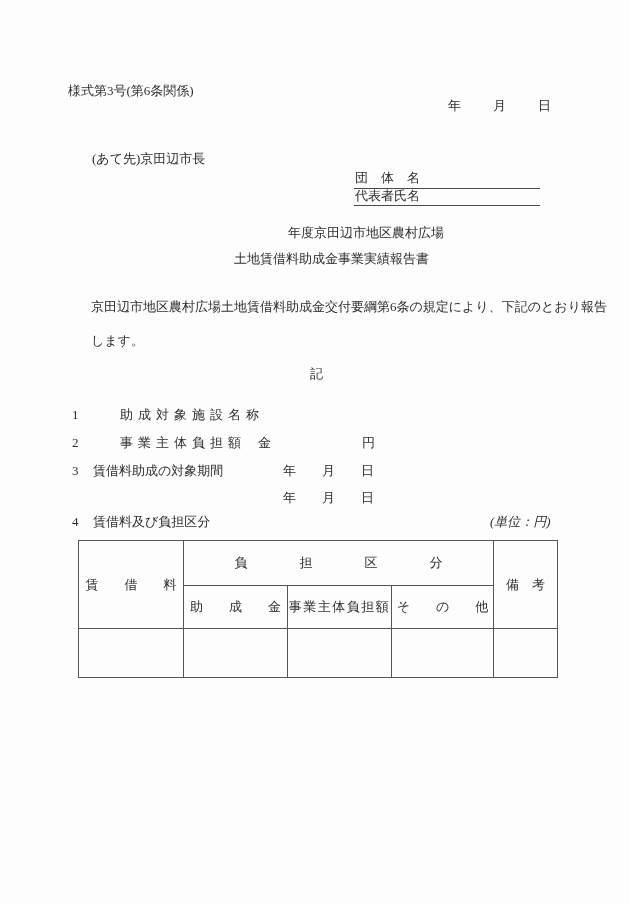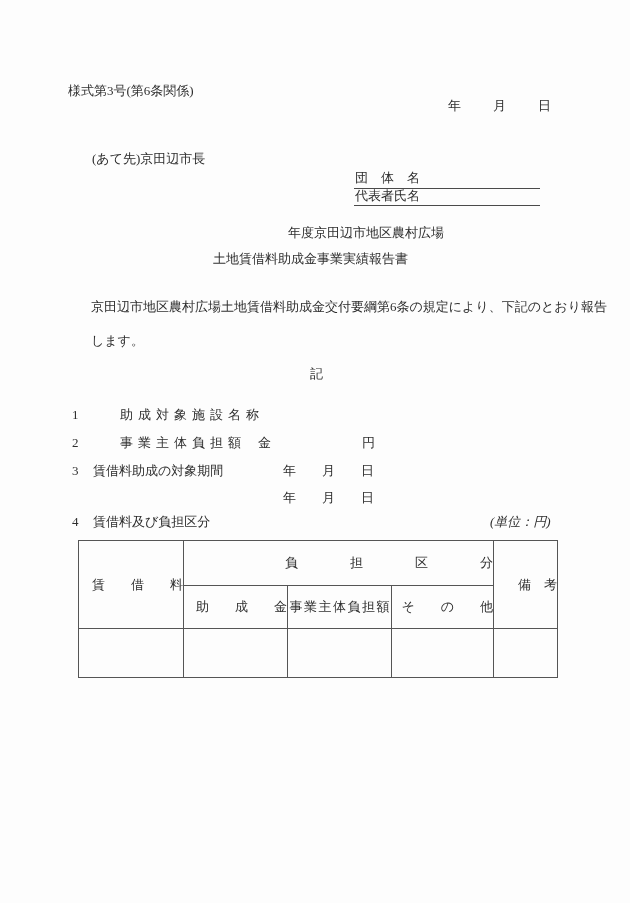--- a/index.html
+++ b/index.html
@@ -33,21 +33,21 @@
     left: 78px;
     top: 540px;
     border-collapse: collapse;
     table-layout: fixed;
     width: 479px;
     font-size: 13px;
     color: #2e2e2e;
   }
   table.rent-table td {
     border: 1px solid #555;
-    text-align: right;
+    text-align: center;
     vertical-align: middle;
     padding: 0;
     white-space: pre;
     overflow: hidden;
   }
 </style>
 </head>
 <body>
 
 <div class="abs" style="left:68px; top:84px;">様式第3号(第6条関係)</div>
@@ -56,21 +56,21 @@
 
 <div class="abs" style="left:92px; top:137px;margin-top:15px;">(あて先)京田辺市長</div>
 
 <div class="abs" style="left:355px; top:171px;">団　体　名</div>
 <div class="blank-line" style="left:354px; top:188px; width:186px;"></div>
 
 <div class="abs" style="left:355px; top:189px;">代表者氏名</div>
 <div class="blank-line" style="left:354px; top:205px; width:186px;"></div>
 
 <div class="abs" style="left:288px; top:226px;">年度京田辺市地区農村広場</div>
-<div class="abs" style="left:213px; top:252px;">土地賃借料助成金事業実績報告書</div>
+<div class="abs" style="left:234px; top:252px;">土地賃借料助成金事業実績報告書</div>
 
 <div class="abs" style="left:78px; top:300px;font-family:Liberation Serif, serif;">　京田辺市地区農村広場土地賃借料助成金交付要綱第6条の規定により、下記のとおり報告</div>
 <div class="abs" style="left:78px; top:334px;margin-left:13px;">します。</div>
 
 <div class="abs" style="left:310px; top:367px;">記</div>
 
 <div class="abs" style="left:72px; top:408px;">1</div>
 <div class="abs ls5" style="left:93px; top:408px;">助成対象施設名称</div>
 
 <div class="abs" style="left:72px; top:436px;">2</div>

